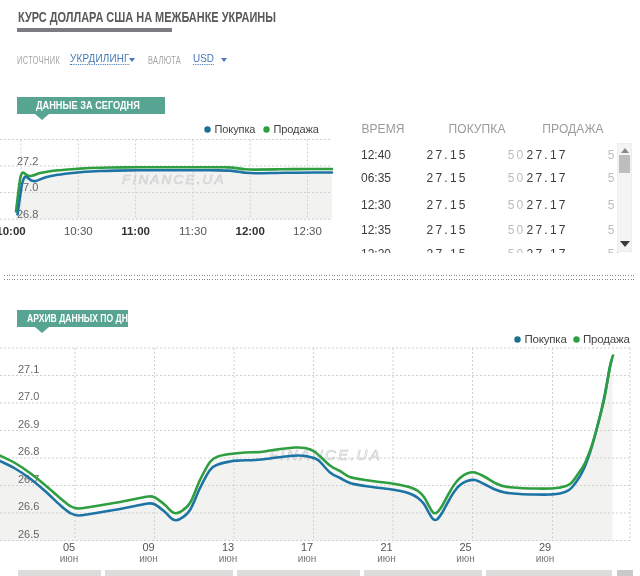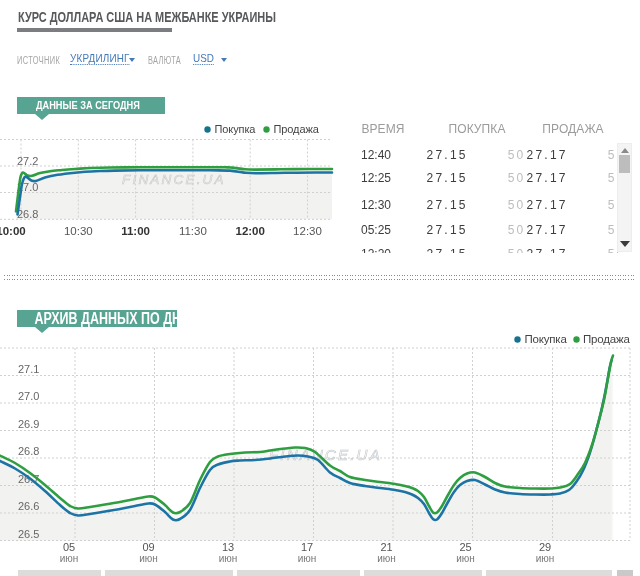--- a/index.html
+++ b/index.html
@@ -61,43 +61,43 @@
 </g>
 </svg>
 
 <div class="abs th" style="left:383px;top:122px;">ВРЕМЯ</div>
 <div class="abs th" style="left:477px;top:122px;">ПОКУПКА</div>
 <div class="abs th" style="left:573px;top:122px;">ПРОДАЖА</div>
 <div class="abs" style="left:330px;top:140px;width:290px;height:113px;overflow:hidden;">
   <div class="abs trow" style="left:46px;top:8px;">12:40</div>
   <div class="abs trow tval" style="left:146px;top:8px;">27.15<span class="gray5">50</span></div>
   <div class="abs trow tval" style="left:246px;top:8px;">27.17<span class="gray5">50</span></div>
-  <div class="abs trow" style="left:46px;top:31px;">12:25</div>
+  <div class="abs trow" style="left:46px;top:31px;">06:35</div>
   <div class="abs trow tval" style="left:146px;top:31px;">27.15<span class="gray5">50</span></div>
   <div class="abs trow tval" style="left:246px;top:31px;">27.17<span class="gray5">50</span></div>
   <div class="abs trow" style="left:46px;top:58px;">12:30</div>
   <div class="abs trow tval" style="left:146px;top:58px;">27.15<span class="gray5">50</span></div>
   <div class="abs trow tval" style="left:246px;top:58px;">27.17<span class="gray5">50</span></div>
-  <div class="abs trow" style="left:46px;top:83px;">05:25</div>
+  <div class="abs trow" style="left:46px;top:83px;">12:35</div>
   <div class="abs trow tval" style="left:146px;top:83px;">27.15<span class="gray5">50</span></div>
   <div class="abs trow tval" style="left:246px;top:83px;">27.17<span class="gray5">50</span></div>
   <div class="abs trow" style="left:46px;top:107px;">12:20</div>
   <div class="abs trow tval" style="left:146px;top:107px;">27.15<span class="gray5">50</span></div>
   <div class="abs trow tval" style="left:246px;top:107px;">27.17<span class="gray5">50</span></div>
 </div>
 
 <div class="abs" style="left:617px;top:143px;width:15px;height:109px;background:#f4f4f4;border:1px solid #ededed;box-sizing:border-box;"></div>
 <div class="abs" style="left:621px;top:148px;width:0;height:0;border-left:4px solid transparent;border-right:4px solid transparent;border-bottom:5px solid #8a8a8a;"></div>
 <div class="abs" style="left:619px;top:155px;width:11px;height:18px;background:#bdbdbd;"></div>
 <div class="abs" style="left:620px;top:241px;width:0;height:0;border-left:5px solid transparent;border-right:5px solid transparent;border-top:6px solid #3a3a3a;"></div>
 
 <div class="abs dotline" style="left:4px;top:275px;width:631px;"></div>
 <div class="abs dotline" style="left:4px;top:279px;width:631px;"></div>
 
-<div class="abs badge" style="left:17px;top:310px;width:160px;font-size:16px;"><span style="transform:scaleX(0.78);margin-left:-6px;">АРХИВ ДАННЫХ ПО ДНЯМ</span></div>
+<div class="abs badge" style="left:17px;top:310px;width:111px;font-size:11px;"><span style="transform:scaleX(0.78);margin-left:-6px;">АРХИВ ДАННЫХ ПО ДНЯМ</span></div>
 <div class="abs btail" style="left:35px;top:327px;"></div>
 
 <svg class="abs" style="left:0;top:332px;" width="640" height="234" viewBox="0 332 640 234">
 <path id="bgreenA" fill="#f8f9f7" stroke="none" d="M0,455.6C2.5,456.8 10.0,460.1 15.0,463.0C20.0,465.9 25.0,469.3 30.0,473.0C35.0,476.7 40.0,480.8 45.0,485.0C50.0,489.2 55.8,494.5 60.0,498.0C64.2,501.5 67.0,504.3 70.0,506.0C73.0,507.8 74.7,508.3 78.0,508.5C81.3,508.7 85.5,507.7 90.0,507.0C94.5,506.3 100.0,505.3 105.0,504.5C110.0,503.7 115.0,502.9 120.0,502.0C125.0,501.1 130.3,499.9 135.0,499.0C139.7,498.1 144.7,496.8 148.0,496.5C151.3,496.3 152.2,496.1 155.0,497.5C157.8,498.9 162.0,502.5 165.0,505.0C168.0,507.5 170.5,511.3 173.0,512.5C175.5,513.7 177.2,513.6 180.0,512.0C182.8,510.4 186.7,508.3 190.0,503.0C193.3,497.7 196.7,486.8 200.0,480.0C203.3,473.2 207.0,465.9 210.0,462.0C213.0,458.1 214.7,457.8 218.0,456.5C221.3,455.2 225.5,454.7 230.0,454.0C234.5,453.3 240.0,452.8 245.0,452.5C250.0,452.2 255.8,452.3 260.0,452.0C264.2,451.7 265.8,451.1 270.0,450.5C274.2,449.9 280.8,449.0 285.0,448.5C289.2,448.0 291.7,447.6 295.0,447.5C298.3,447.4 301.7,447.3 305.0,448.0C308.3,448.8 310.8,449.1 315.0,452.0C319.2,454.9 325.8,462.3 330.0,465.5C334.2,468.7 336.7,469.1 340.0,471.0C343.3,472.9 345.8,475.5 350.0,477.0C354.2,478.5 360.0,479.2 365.0,480.0C370.0,480.8 375.0,481.3 380.0,482.0C385.0,482.7 390.8,483.3 395.0,484.0C399.2,484.7 402.2,485.3 405.0,486.0C407.8,486.7 409.8,487.2 412.0,488.0C414.2,488.8 416.0,489.5 418.0,491.0C420.0,492.5 422.2,494.5 424.0,497.0C425.8,499.5 427.5,503.4 429.0,506.0C430.5,508.6 431.7,511.4 433.0,512.5C434.3,513.6 435.5,513.6 437.0,512.5C438.5,511.4 440.2,508.9 442.0,506.0C443.8,503.1 446.0,498.5 448.0,495.0C450.0,491.5 452.0,487.8 454.0,485.0C456.0,482.2 457.8,479.9 460.0,478.0C462.2,476.1 464.5,474.4 467.0,473.5C469.5,472.6 472.0,471.9 475.0,472.5C478.0,473.1 481.7,475.3 485.0,477.0C488.3,478.8 491.7,481.4 495.0,483.0C498.3,484.6 500.8,485.7 505.0,486.5C509.2,487.3 515.0,487.7 520.0,488.0C525.0,488.3 530.0,488.4 535.0,488.5C540.0,488.6 545.8,488.7 550.0,488.5C554.2,488.3 556.7,488.3 560.0,487.5C563.3,486.8 567.0,486.3 570.0,484.0C573.0,481.8 575.5,477.5 578.0,474.0C580.5,470.5 582.7,467.8 585.0,463.0C587.3,458.2 589.8,451.5 592.0,445.0C594.2,438.5 596.0,431.5 598.0,424.0C600.0,416.5 602.3,407.7 604.0,400.0C605.7,392.3 606.8,384.3 608.0,378.0C609.2,371.7 610.2,365.8 611.0,362.0C611.8,358.3 612.7,356.6 613.0,355.5L613.0,540.5L0.0,540.5Z"></path>
 <path id="bblueA" fill="#f2f3f1" stroke="none" d="M0,461C2.5,462.3 10.0,465.6 15.0,468.5C20.0,471.4 25.0,474.8 30.0,478.5C35.0,482.3 40.0,486.6 45.0,491.0C50.0,495.4 55.8,501.3 60.0,505.0C64.2,508.7 67.0,511.3 70.0,513.0C73.0,514.8 74.7,515.3 78.0,515.5C81.3,515.7 85.5,514.7 90.0,514.0C94.5,513.3 100.0,512.3 105.0,511.5C110.0,510.7 115.0,509.9 120.0,509.0C125.0,508.1 130.3,506.9 135.0,506.0C139.7,505.1 144.7,503.8 148.0,503.5C151.3,503.3 152.2,503.1 155.0,504.5C157.8,505.9 162.0,509.5 165.0,512.0C168.0,514.5 170.5,518.3 173.0,519.5C175.5,520.7 177.2,520.6 180.0,519.0C182.8,517.4 186.7,515.2 190.0,510.0C193.3,504.8 196.7,494.7 200.0,488.0C203.3,481.3 207.0,473.9 210.0,470.0C213.0,466.1 214.7,465.9 218.0,464.5C221.3,463.1 226.3,462.2 230.0,461.5C233.7,460.8 235.8,460.8 240.0,460.5C244.2,460.3 250.0,460.3 255.0,460.0C260.0,459.7 265.0,459.1 270.0,458.5C275.0,457.9 280.3,457.0 285.0,456.5C289.7,456.0 294.2,455.5 298.0,455.5C301.8,455.5 304.7,455.8 308.0,456.5C311.3,457.3 314.3,457.3 318.0,460.0C321.7,462.7 326.3,469.5 330.0,472.5C333.7,475.5 336.7,476.3 340.0,478.0C343.3,479.8 345.8,481.7 350.0,483.0C354.2,484.3 360.0,485.2 365.0,486.0C370.0,486.8 375.0,487.3 380.0,488.0C385.0,488.7 390.8,489.3 395.0,490.0C399.2,490.7 402.2,491.3 405.0,492.0C407.8,492.8 409.8,493.5 412.0,494.5C414.2,495.5 416.0,496.4 418.0,498.0C420.0,499.6 422.2,501.5 424.0,504.0C425.8,506.5 427.5,510.5 429.0,513.0C430.5,515.5 431.7,517.9 433.0,519.0C434.3,520.1 435.5,520.5 437.0,519.5C438.5,518.5 440.2,515.9 442.0,513.0C443.8,510.1 446.0,505.5 448.0,502.0C450.0,498.5 452.0,494.8 454.0,492.0C456.0,489.2 457.8,486.8 460.0,485.0C462.2,483.2 464.5,481.8 467.0,481.0C469.5,480.2 472.0,479.4 475.0,480.0C478.0,480.6 481.7,482.9 485.0,484.5C488.3,486.1 491.7,488.2 495.0,489.5C498.3,490.8 500.8,491.8 505.0,492.5C509.2,493.3 515.0,493.7 520.0,494.0C525.0,494.3 530.0,494.4 535.0,494.5C540.0,494.6 545.8,494.7 550.0,494.5C554.2,494.3 556.8,494.3 560.0,493.5C563.2,492.8 566.3,492.0 569.0,490.0C571.8,488.0 574.2,484.8 576.5,481.5C578.8,478.3 580.8,475.3 583.0,470.5C585.3,465.7 587.8,459.0 590.0,452.5C592.2,446.0 594.0,439.0 596.0,431.5C598.0,424.0 600.3,415.2 602.0,407.5C603.8,399.8 605.3,392.0 606.5,385.5C607.8,379.0 608.7,372.7 609.5,368.5C610.3,364.3 611.2,361.8 611.5,360.5L611.5,540.5L0.0,540.5Z"></path>
 <g stroke="#d0d0d0" stroke-width="1" stroke-dasharray="2,2" fill="none">
 <path d="M0,348H630 M0,375.5H630 M0,403H630 M0,430.5H630 M0,458H630 M0,485.5H630 M0,513H630 M0,540.5H630"></path>
 <path d="M75,348V540.5 M154.5,348V540.5 M234,348V540.5 M313.5,348V540.5 M393,348V540.5 M472.5,348V540.5 M552.5,348V540.5 M630,348V540.5"></path>
 </g>
 <g font-size="11" fill="#666">

